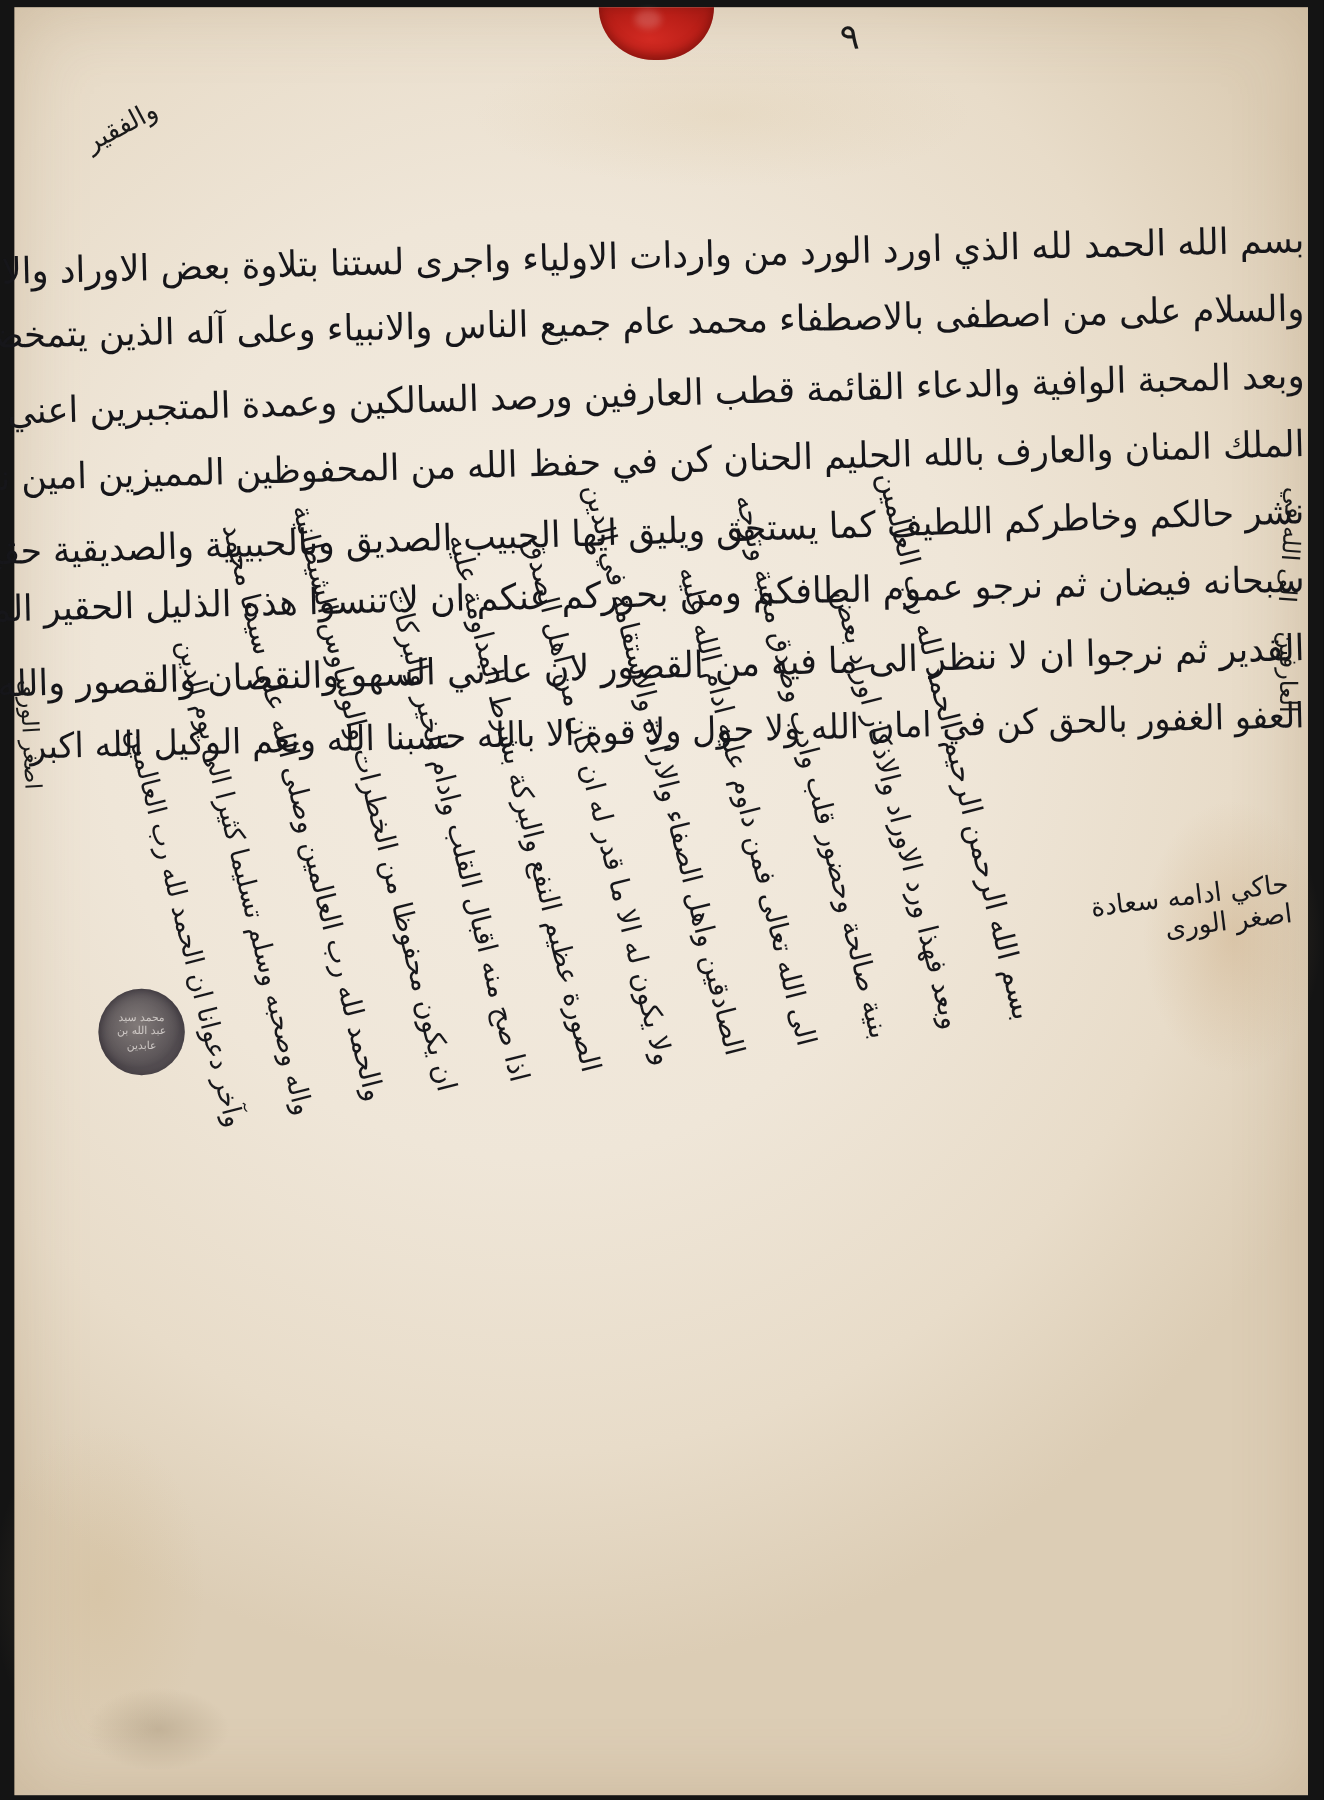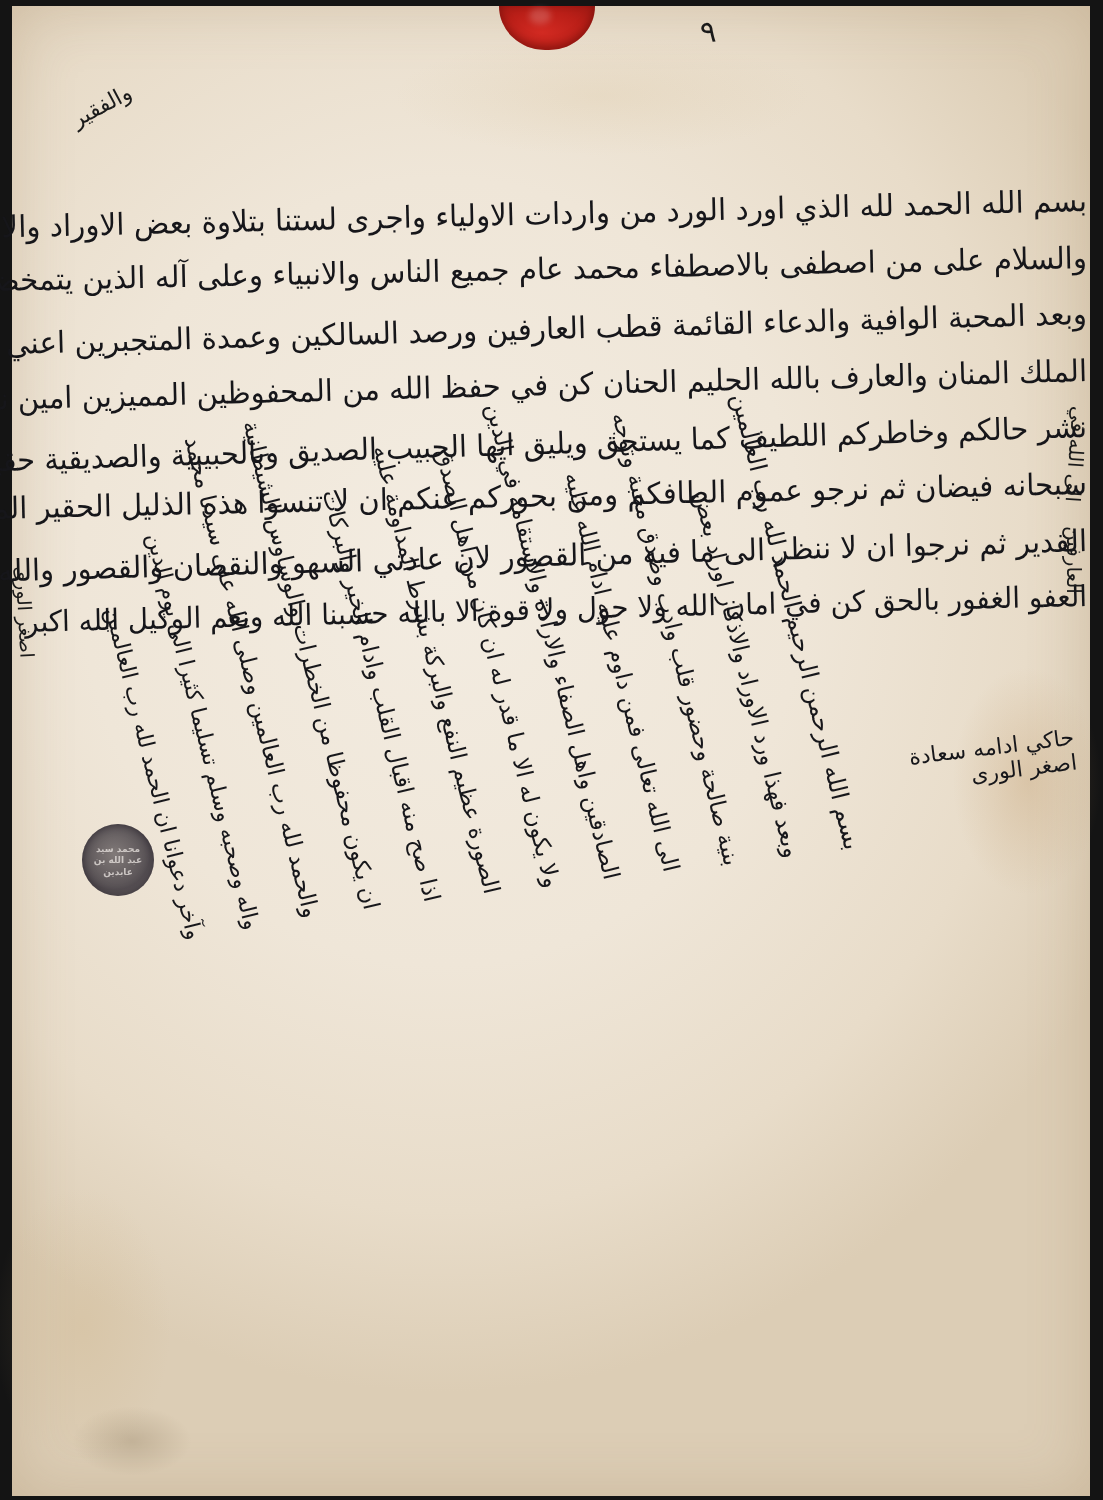--- a/index.html
+++ b/index.html
@@ -168,21 +168,20 @@
   .ink-stamp {
     position: absolute;
     left: 70px;
     top: 818px;
     width: 72px;
     height: 72px;
     border-radius: 50%;
     background: radial-gradient(circle at 45% 42%, rgba(40,35,45,0.55), rgba(35,30,40,0.75) 62%, rgba(30,25,35,0.55) 100%);
     box-shadow: inset 0 0 10px rgba(20,15,25,0.6);
     overflow: hidden;
-    font-weight: bold;
   }
   .ink-stamp .stamp-lines {
     position: absolute;
     inset: 10px;
     direction: rtl;
     font-size: 9px;
     line-height: 1.25;
     color: rgba(235,230,225,0.75);
     text-align: center;
     padding-top: 10px;

